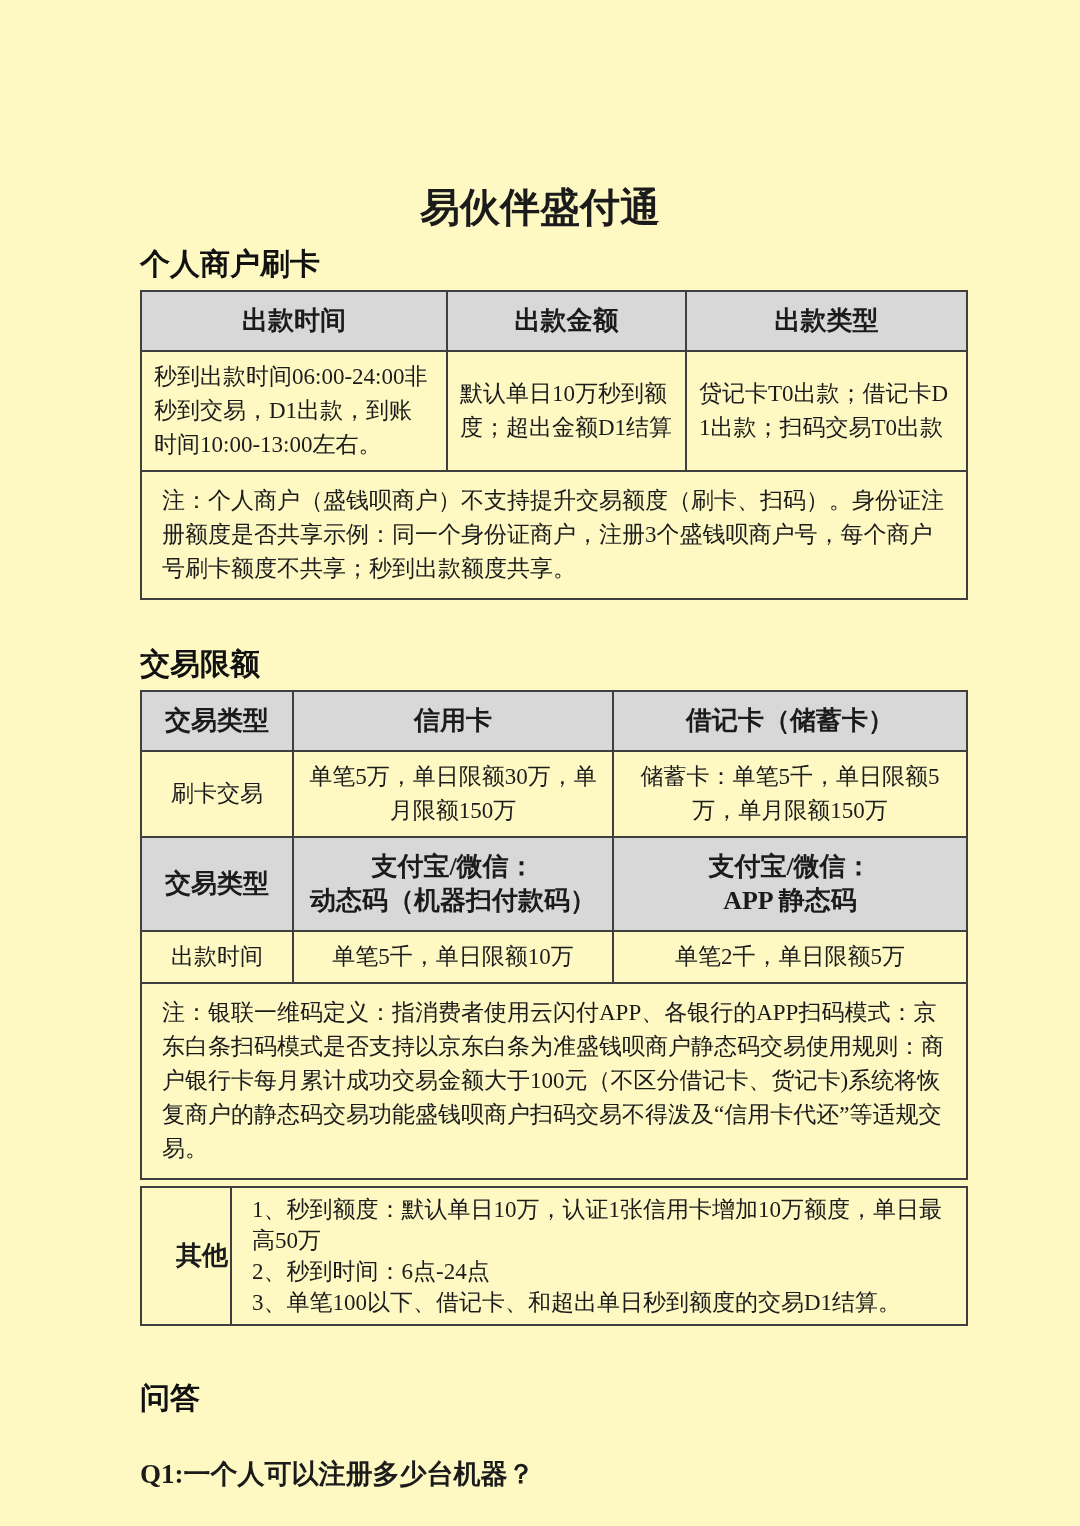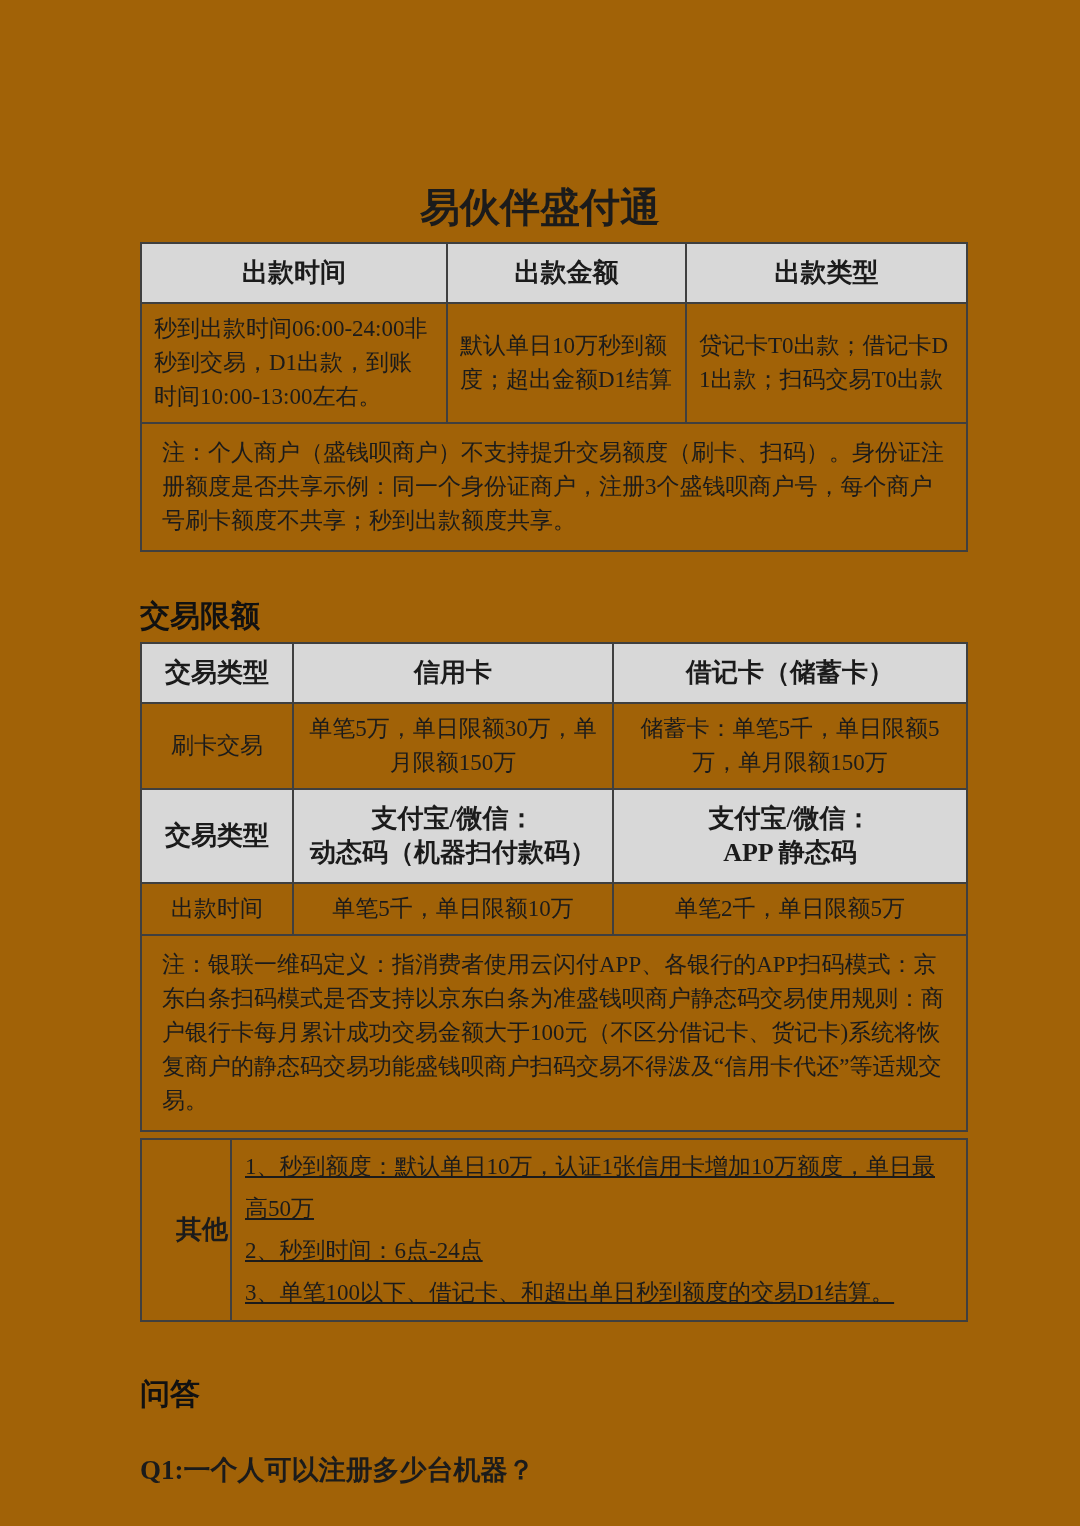--- a/index.html
+++ b/index.html
@@ -1,20 +1,20 @@
 <!DOCTYPE html>
 <html lang="zh"><head>
 <meta charset="utf-8">
 <style>
   html, body { margin: 0; padding: 0; background: #ffffff; }
   .page {
     position: relative;
     width: 1080px;
     height: 1526px;
-    background: #a16207;
+    background: #fef9c3;
     color: #1b1b1b;
     font-family: "Liberation Serif", "DejaVu Serif", serif;
     overflow: hidden;
     box-sizing: border-box;
   }
   .content { width: 826px; margin-left: 140px; }
 
   .title-block {
     padding-top: 182px;
     text-align: center;
@@ -60,40 +60,41 @@
   .t-left { text-align: left; }
   .note-cell { padding: 12px 20px; margin-top: 31px; }
 
   .other-table { margin-top: 6px; }
   .other-label {
     font-weight: bold;
     font-size: 26px;
     text-align: right;
     padding: 6px 2px;
   }
-  .other-lines { line-height: 42px; padding: 6px 13px; text-decoration: underline; }
+  .other-lines { line-height: 31px; padding: 6px 20px; }
 
   .qa-q {
     margin-top: 40px;
     font-weight: bold;
     font-size: 27px;
     line-height: 36px;
   }
 </style>
 </head>
 <body>
 
 <div class="page" style="color: rgb(27, 27, 27);">
 
   <div class="title-block">
     <div>易伙伴盛付通</div>
   </div>
 
   <div class="content">
 
+    <div class="sec-heading h1-gap">个人商户刷卡</div>
 
     <table>
       <colgroup>
           <col style="width:306px">
           <col style="width:239px">
           <col style="width:281px">
         </colgroup>
       <tbody>
           <tr>
         <th class="gray" style="background: rgb(216, 216, 216); border-color: rgb(63, 63, 63);">出款时间</th>

